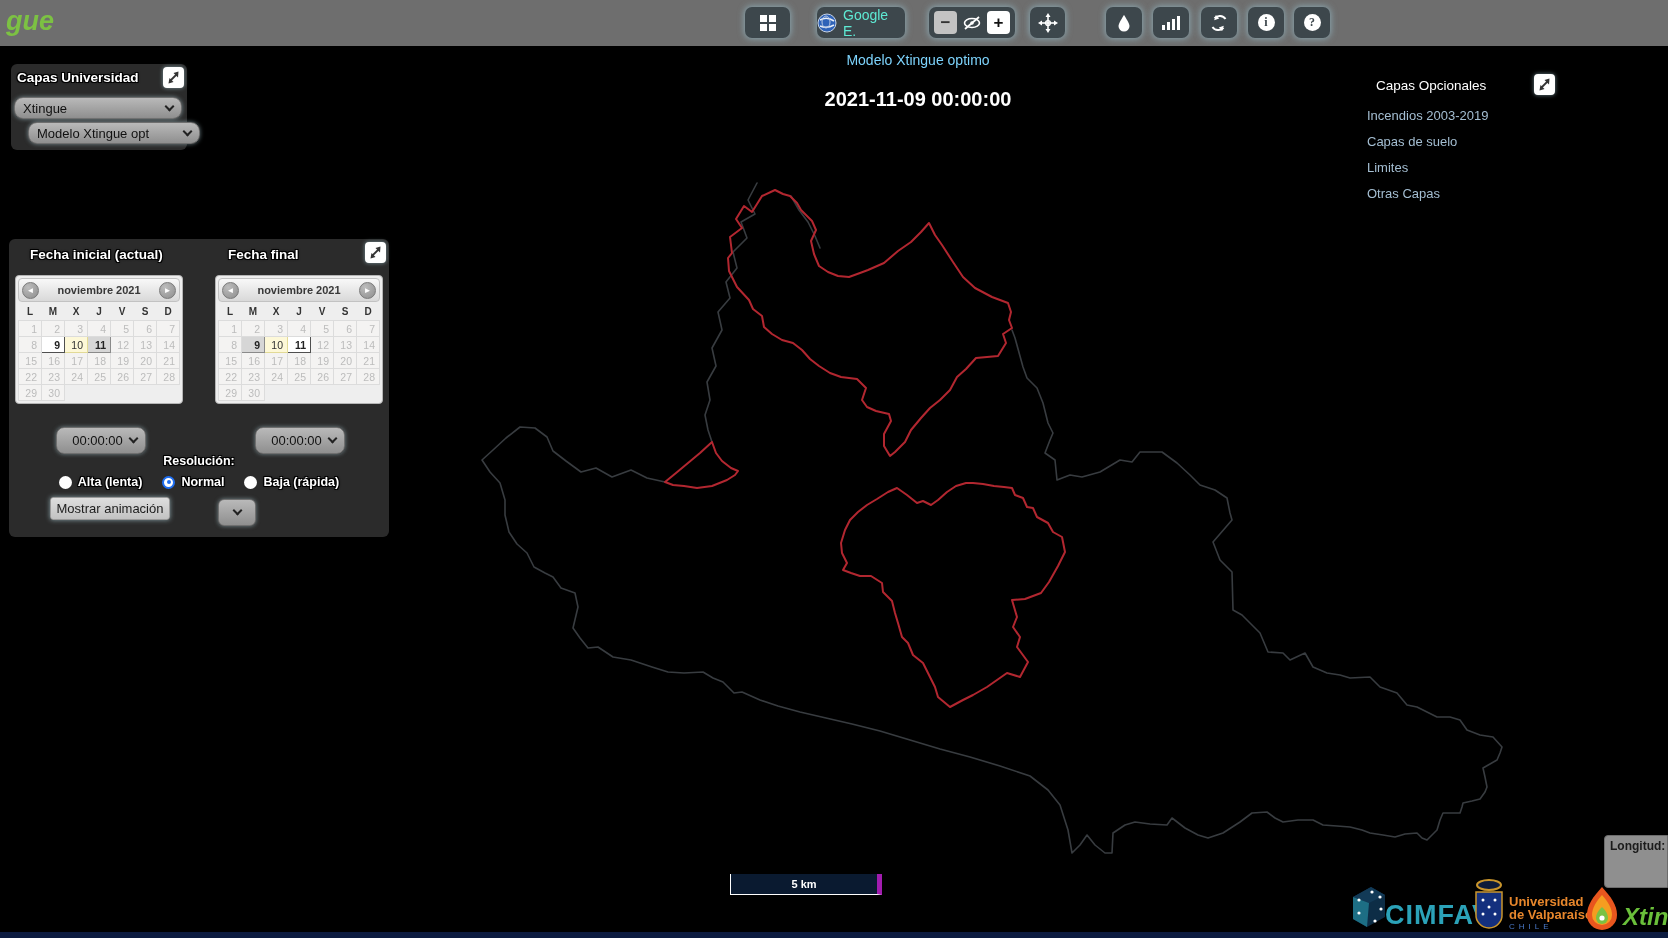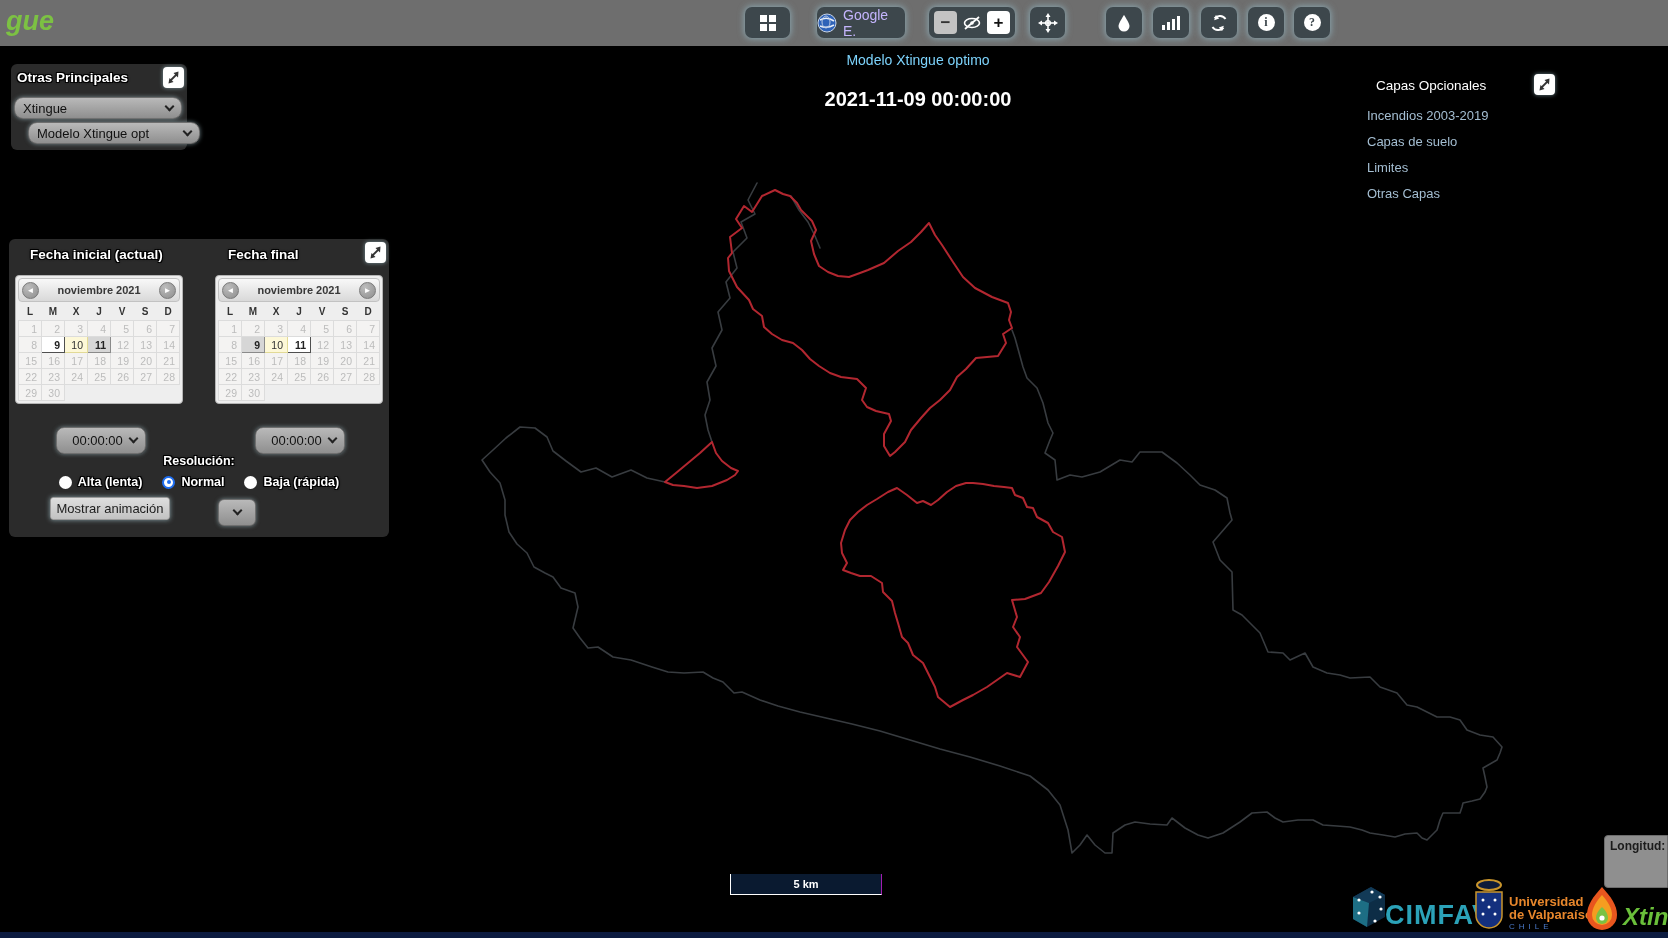--- a/index.html
+++ b/index.html
@@ -7,21 +7,21 @@
   *{box-sizing:border-box;}
 
   
   .toolbar{position:absolute;left:0;top:0;width:1668px;height:46px;background:#6e6e6e;}
   .brand{position:absolute;left:6px;top:6px;font-size:27px;font-weight:bold;font-style:italic;
     color:#7cc143;letter-spacing:0;}
   .tbtn{position:absolute;top:7px;height:31px;background:#3d474c;border-radius:7px;
     box-shadow:0 0 6px 1px rgba(160,210,225,.55);display:flex;align-items:center;justify-content:center;
     color:#fff;cursor:pointer;}
   .tbtn svg{display:block;}
-  .google-label{color:#c4b5fd;font-size:14px;margin-left:6px;}
+  .google-label{color:#5eead4;font-size:14px;margin-left:6px;}
   .zoomgrp{display:flex;align-items:center;gap:5px;padding:0 4px;}
   .zbox{width:23px;height:23px;border-radius:4px;display:flex;align-items:center;justify-content:center;
     font-size:17px;font-weight:bold;}
   .zminus{background:#c3c3c3;color:#333;}
   .zplus{background:#fff;color:#111;}
   .disc{width:17px;height:17px;border-radius:50%;background:#fff;color:#3d474c;font-weight:bold;
     font-size:12px;display:flex;align-items:center;justify-content:center;font-family:"Liberation Serif",serif;}
 
   
   .panel{position:absolute;background:#2b2b2b;border-radius:6px;}
@@ -89,21 +89,21 @@
   #anim-btn{position:absolute;left:41px;top:258px;width:120px;height:23px;background:linear-gradient(#dedede,#c2c2c2);
     border:1px solid #9a9a9a;border-radius:3px;color:#1c1c1c;font-size:13px;display:flex;align-items:center;
     justify-content:center;cursor:pointer;box-shadow:0 0 5px rgba(190,230,240,.6);}
   #anim-sel{position:absolute;left:209px;top:260px;width:38px;height:27px;border-radius:6px;justify-content:center;}
 
   
   #map-canvas{position:absolute;left:0;top:46px;width:1668px;height:892px;}
 
   
   #scalebar{position:absolute;left:730px;top:874px;width:152px;height:21px;background:#0a1a30;
-    border-left:1px solid #fff;border-right:1px solid #a21caf;border-bottom:1px solid #fff;
+    border-left:1px solid #fff;border-right:5px solid #a21caf;border-bottom:1px solid #fff;
     color:#fff;font-size:11px;font-weight:bold;display:flex;align-items:center;justify-content:center;}
 
   
   #coord-box{position:absolute;right:0;top:835px;width:64px;height:53px;background:#8f8f8f;
     border-radius:4px 0 0 4px;border:1px solid #6c6c6c;padding:3px 0 0 5px;color:#1b1b1b;
     font-size:12px;font-weight:bold;}
 
   
   #footer-strip{position:absolute;left:0;bottom:0;width:1668px;height:6px;background:#0c1b40;}
   .logos{position:absolute;bottom:7px;display:flex;align-items:flex-end;}
@@ -228,21 +228,21 @@
   <div class="tbtn" style="left:1248px;width:36px;">
     <span class="disc">i</span>
   </div>
 
   <div class="tbtn" style="left:1294px;width:36px;">
     <span class="disc">?</span>
   </div>
 </div>
 
 <div class="panel" id="capas-principales">
-  <div class="ttl outlined">Otras Principales</div>
+  <div class="ttl outlined">Capas Universidad</div>
   <div class="expand-btn" style="right:3px;top:3px;">
     <svg width="13" height="13">
         <line x1="2.5" y1="10.5" x2="10.5" y2="2.5" stroke="#333" stroke-width="1.8"></line>
         <polygon points="11.5,0.5 6.5,2 11,6.5" fill="#333"></polygon>
         <polygon points="1.5,12.5 2.5,7 6.5,11" fill="#333"></polygon>
       </svg>
   </div>
   <div class="gsel" id="cp-sel1">
     <span class="lbl">Xtingue</span>
       <span class="chev"></span>

